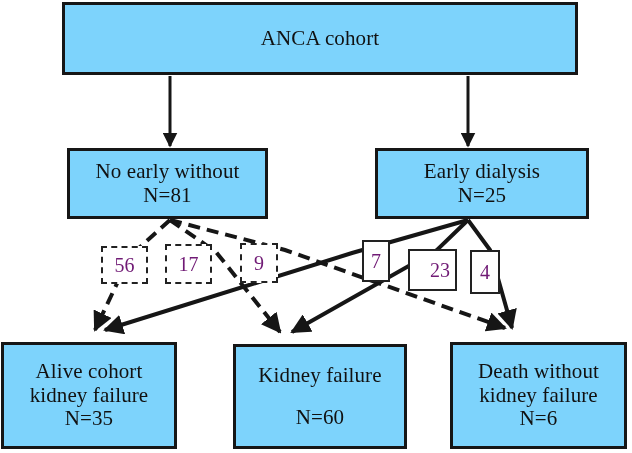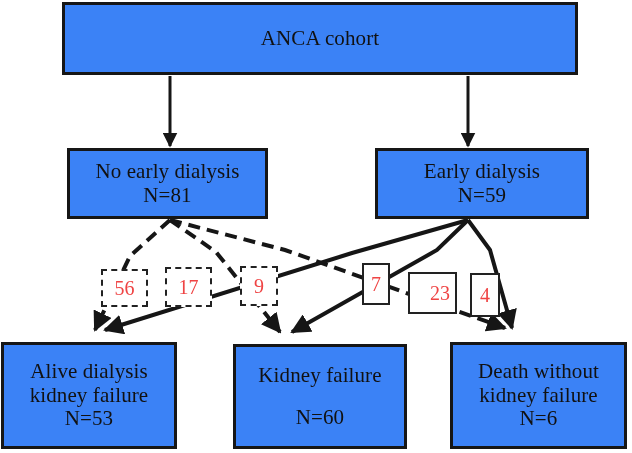--- a/index.html
+++ b/index.html
@@ -21,21 +21,21 @@
     position: absolute;
     left: 0;
     top: 0;
     width: 632px;
     height: 453px;
   }
   .node-box {
     position: absolute;
     box-sizing: border-box;
     border: 3px solid #161616;
-    background: #3b82f6;
+    background: #7dd3fc;
     display: flex;
     flex-direction: column;
     align-items: center;
     justify-content: center;
     text-align: center;
     color: #111111;
     font-size: 21px;
     line-height: 1.12;
     letter-spacing: 0.1px;
     z-index: 3;
@@ -48,25 +48,24 @@
     display: block;
     height: 18px;
   }
   .count-box {
     position: absolute;
     box-sizing: border-box;
     background: #ffffff;
     display: flex;
     align-items: center;
     justify-content: center;
-    color: #ef4444;
+    color: #701a75;
     font-size: 20px;
     line-height: 1;
     z-index: 4;
-    margin-top: 23px;
   }
   .count-box.solid {
     border: 2px solid #222222;
   }
   .count-box.dashed {
     border: 2px dashed #222222;
   }
 </style>
 </head>
 <body>
@@ -93,27 +92,27 @@
     <path d="M 468 220 L 352 253 L 105 330" fill="none" stroke="#161616" stroke-width="4" marker-end="url(#arrow-solid)"></path>
     <path d="M 468 220 L 437 250 L 292 332" fill="none" stroke="#161616" stroke-width="4" marker-end="url(#arrow-solid)"></path>
     <path d="M 468 220 L 490 250 L 512 328" fill="none" stroke="#161616" stroke-width="4" marker-end="url(#arrow-solid)"></path>
   </svg>
 
   <div class="node-box" style="left:62px; top:2px; width:516px; height:73px;">
     <span class="line">ANCA cohort</span>
   </div>
 
   <div class="node-box" style="left:67px; top:148px; width:201px; height:71px;">
-    <span class="line">No early dialysis</span>
+    <span class="line">No early without</span>
     <span class="line">N=81</span>
   </div>
 
   <div class="node-box" style="left:375px; top:148px; width:214px; height:71px;">
     <span class="line">Early dialysis</span>
-    <span class="line">N=59</span>
+    <span class="line">N=25</span>
   </div>
 
   <div class="count-box dashed" style="left:101px; top:246px; width:47px; height:38px;">
     <span>56</span>
   </div>
   <div class="count-box dashed" style="left:165px; top:244px; width:47px; height:40px;">
     <span>17</span>
   </div>
   <div class="count-box dashed" style="left:240px; top:243px; width:38px; height:40px;">
     <span>9</span>
@@ -123,23 +122,23 @@
     <span>7</span>
   </div>
   <div class="count-box solid" style="left:408px; top:249px; width:49px; height:42px;padding-left:15px;">
     <span>23</span>
   </div>
   <div class="count-box solid" style="left:470px; top:250px; width:30px; height:44px;">
     <span>4</span>
   </div>
 
   <div class="node-box" style="left:1px; top:342px; width:176px; height:107px;">
-    <span class="line">Alive dialysis</span>
+    <span class="line">Alive cohort</span>
     <span class="line">kidney failure</span>
-    <span class="line">N=53</span>
+    <span class="line">N=35</span>
   </div>
 
   <div class="node-box" style="left:233px; top:344px; width:174px; height:105px;">
     <span class="line">Kidney failure</span>
     <span class="spacer"></span>
     <span class="line">N=60</span>
   </div>
 
   <div class="node-box" style="left:450px; top:342px; width:177px; height:107px;">
     <span class="line">Death without</span>

